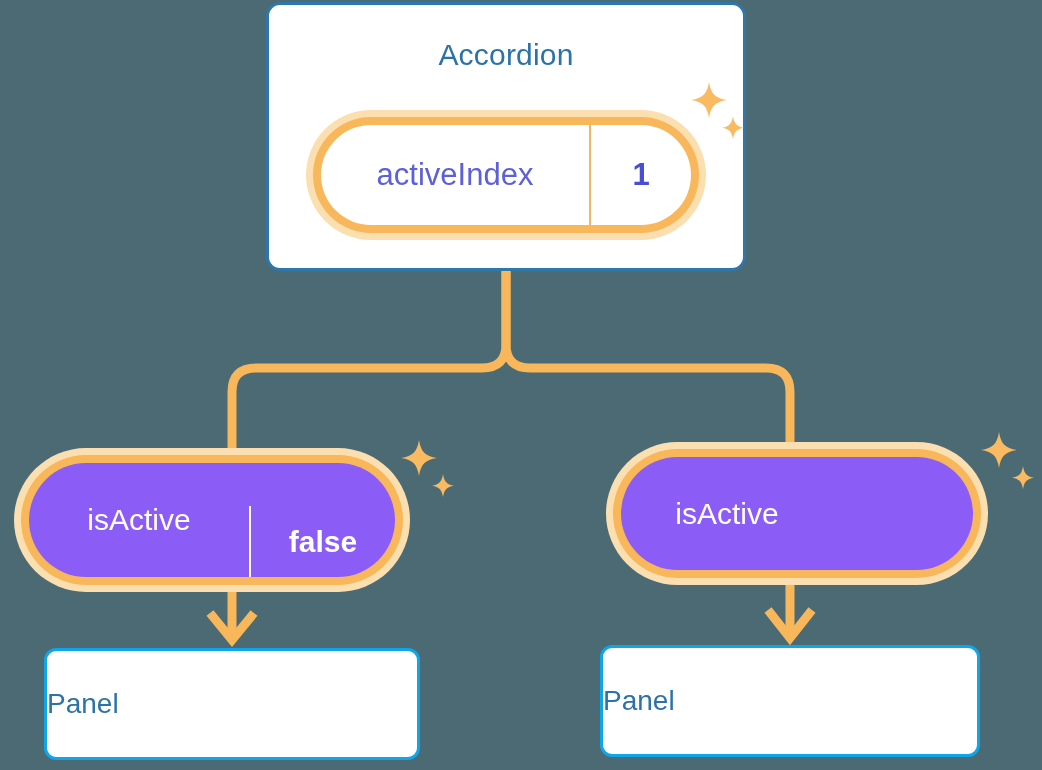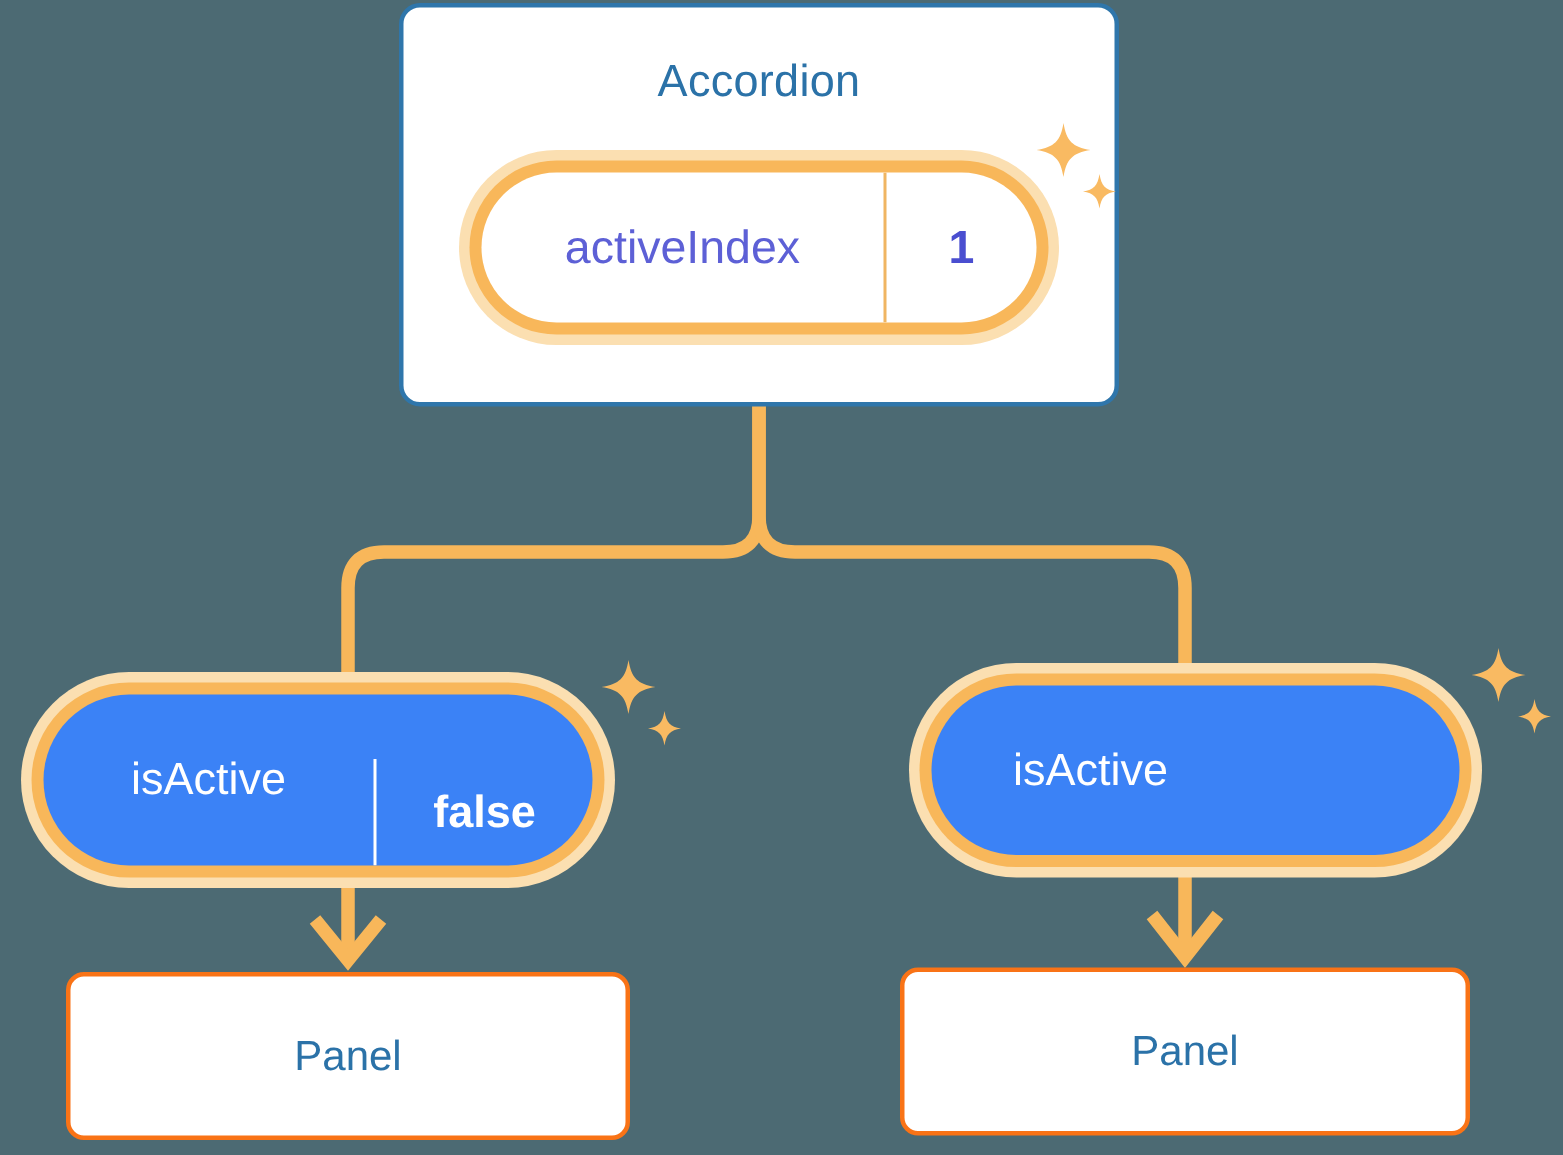--- a/index.html
+++ b/index.html
@@ -75,21 +75,21 @@
   .pill-body {
     position: absolute;
     left: 15px; top: 15px;
     right: 15px; bottom: 15px;
     border-radius: 999px;
     display: flex;
     align-items: stretch;
     overflow: hidden;
   }
   .pill-body.white  { background: #ffffff; }
-  .pill-body.purple { background: #3b82f6; }
+  .pill-body.purple { background: #8b5cf6; }
 
   .pill-key, .pill-val {
     display: flex;
     align-items: center;
     justify-content: center;
     box-sizing: border-box;
   }
   .pill-key { flex: 0 0 auto; }
   .pill-val { flex: 1 1 auto; }
 
@@ -98,21 +98,21 @@
   .pill-body.purple .pill-val { border-left: 2px solid #ffffff; }
 
   .pill-body.white .pill-key  { color: #5d60d6; }
   .pill-body.white .pill-val  { color: #4a4ed0; font-weight: 700; }
   .pill-body.purple .pill-key { color: #ffffff; }
   .pill-body.purple .pill-val { color: #ffffff; font-weight: 700; margin-top: 43px; }
 
   
   #pill-activeindex {
     left: 306px;
-    top: 100px;
+    top: 110px;
     width: 400px;
     height: 130px;
   }
   #pill-activeindex .pill-key { width: 268px; font-size: 31px; }
   #pill-activeindex .pill-val { font-size: 31px; }
 
   
   #pill-isactive-left {
     left: 14px;
     top: 448px;
@@ -137,26 +137,25 @@
     pointer-events: none;
   }
   #sparkles-top   { left: 688px; top: 82px;  width: 60px; height: 66px; }
   #sparkles-left  { left: 398px; top: 440px; width: 60px; height: 66px; }
   #sparkles-right { left: 978px; top: 432px; width: 60px; height: 66px; }
 
   
   .panel-card {
     position: absolute;
     background: #ffffff;
-    border: 3px solid #f97316;
+    border: 3px solid #0ea5e9;
     border-radius: 12px;
     box-sizing: border-box;
     display: flex;
     align-items: center;
-    justify-content: center;
   }
   #panel-left  { left: 44px;  top: 648px; width: 376px; height: 112px; }
   #panel-right { left: 600px; top: 645px; width: 380px; height: 112px; }
   .panel-label {
     color: #2b72a8;
     font-size: 28px;
     font-weight: 400;
   }
 </style>
 </head>

